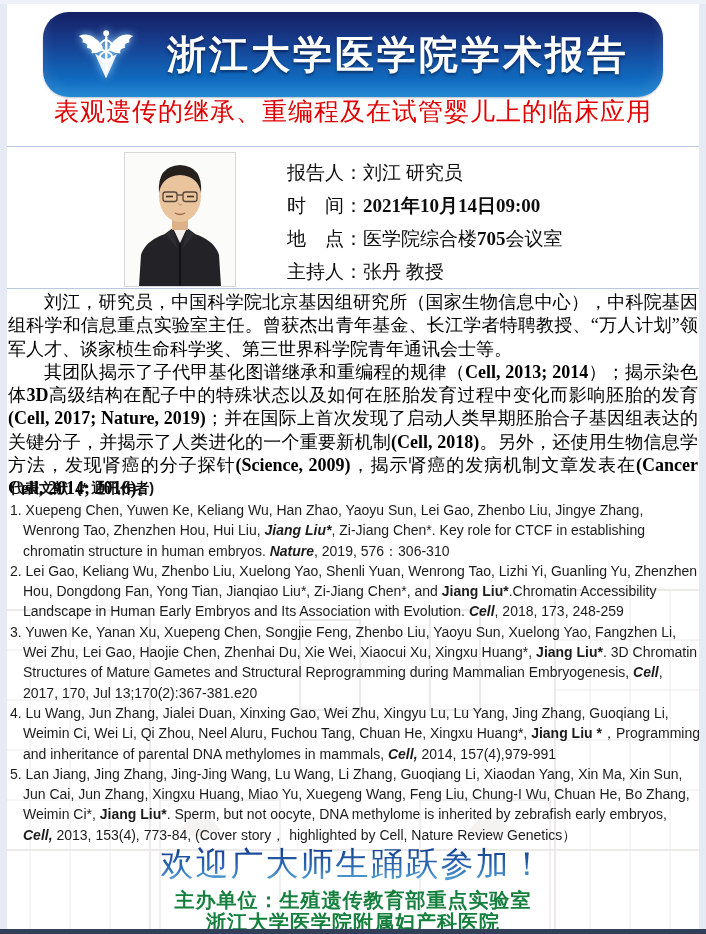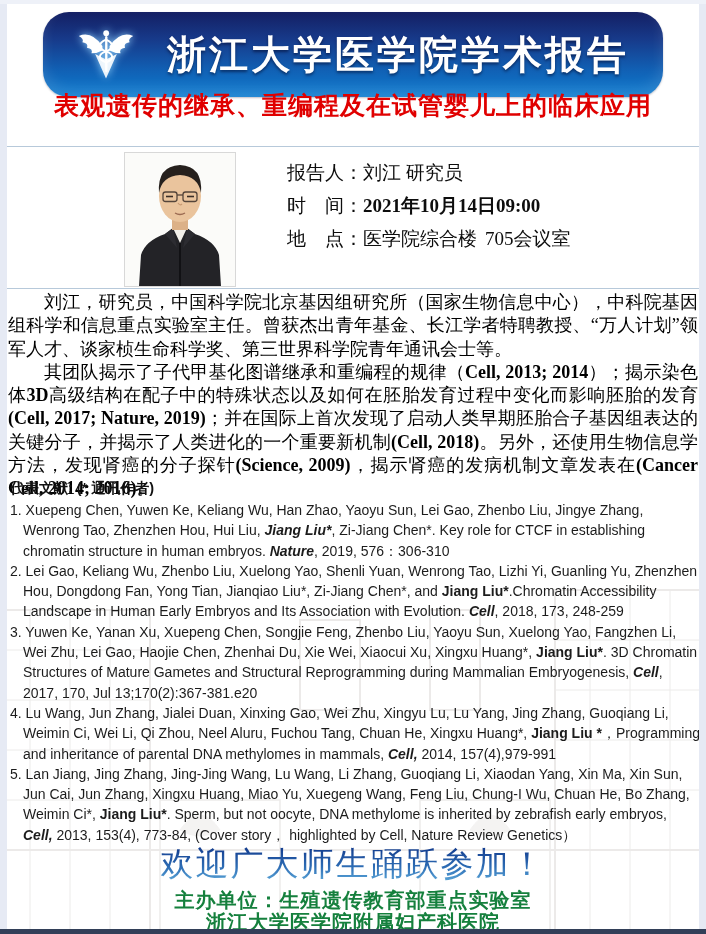--- a/index.html
+++ b/index.html
@@ -17,22 +17,22 @@
 
   
   .banner{position:absolute;left:43px;top:12px;width:620px;height:85px;border-radius:26px;
     background:linear-gradient(180deg,#141f63 0%,#173a8a 32%,#1160b4 68%,#0d7cd0 100%);
     display:flex;align-items:center;justify-content:center;gap:32px;z-index:2;
     box-shadow:inset 0 -8px 14px rgba(255,255,255,0.12), 0 1px 2px rgba(0,0,40,.25);}
   .banner-title{color:#ffffff;font-size:39px;font-weight:bold;letter-spacing:3px;
     text-shadow:0 2px 3px rgba(0,0,30,.5);white-space:nowrap;}
   .caduceus{filter:drop-shadow(0 0 4px rgba(150,215,255,.95));}
 
-  .lecture-title{position:absolute;top:89px;left:0;width:706px;text-align:center;
-    color:#e00000;font-size:25px;font-weight:bold;letter-spacing:1px;z-index:2;white-space:nowrap;}
+  .lecture-title{position:absolute;top:95px;left:0;width:706px;text-align:center;
+    color:#e00000;font-size:25px;font-weight:normal;letter-spacing:1px;z-index:2;white-space:nowrap;}
 
   .sep{position:absolute;left:7px;right:7px;height:1px;background:#b7c9da;z-index:2;}
   .sep1{top:146px;} .sep2{top:288px;}
 
   .speaker-photo{position:absolute;left:125px;top:153px;width:110px;height:133px;z-index:2;
     outline:1px solid #d8d8d8;}
 
   .info{position:absolute;left:287px;top:156px;z-index:2;font-size:19px;color:#0d0d0d;
     font-family:"Liberation Serif",serif;}
   .info-row{line-height:33px;white-space:nowrap;}
@@ -136,21 +136,24 @@
   </svg>
 
   <div class="info">
     <div class="info-row">
       <span>报告人：</span><span><span>刘江 研究员</span></span>
     </div>
     <div class="info-row">
       <span>时　间：</span><span><span style="font-weight: bold; margin-top: 12px;">2021年10月14日09:00</span></span>
     </div>
     <div class="info-row">
-      <span>地　点：</span><span><span>医学院综合楼</span><span style="font-weight: normal; margin-left: 8px;">705</span><span>会议室</span></span>
+      <span>地　点：</span><span><span>医学院综合楼</span><span style="font-weight: bold;">705</span><span>会议室</span></span>
+    </div>
+    <div class="info-row">
+      <span>主持人：</span><span><span>张丹 教授</span></span>
     </div>
   </div>
 
   <div class="sep sep2"></div>
 
   <div class="bio">
     <p>刘江，研究员，中国科学院北京基因组研究所（国家生物信息中心），中科院基因组科学和信息重点实验室主任。曾获杰出青年基金、长江学者特聘教授、“万人计划”领军人才、谈家桢生命科学奖、第三世界科学院青年通讯会士等。</p>
     <p><span>其团队揭示了子代甲基化图谱继承和重编程的规律（</span><span style="font-weight: bold;">Cell, 2013; 2014</span><span>）；揭示染色体</span><span style="font-weight: bold;">3D</span><span>高级结构在配子中的特殊状态以及如何在胚胎发育过程中变化而影响胚胎的发育</span><span style="font-weight: bold;">(Cell, 2017; Nature, 2019)</span><span>；并在国际上首次发现了启动人类早期胚胎合子基因组表达的关键分子，并揭示了人类进化的一个重要新机制</span><span style="font-weight: bold;">(Cell, 2018)</span><span>。另外，还使用生物信息学方法，发现肾癌的分子探针</span><span style="font-weight: bold;">(Science, 2009)</span><span>，揭示肾癌的发病机制文章发表在</span><span style="font-weight: bold;">(Cancer Cell, 2014; 2016)</span><span>。</span></p>
   </div>
 

